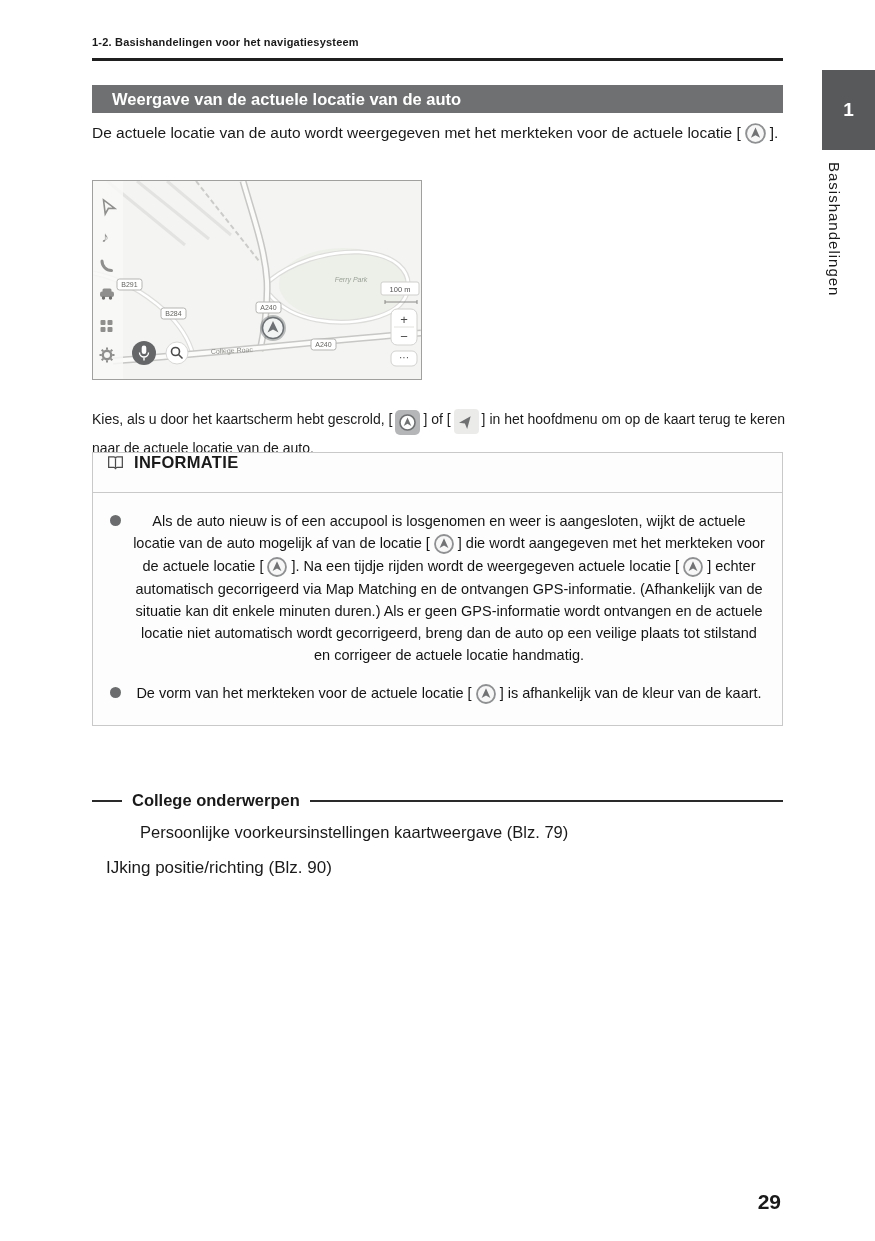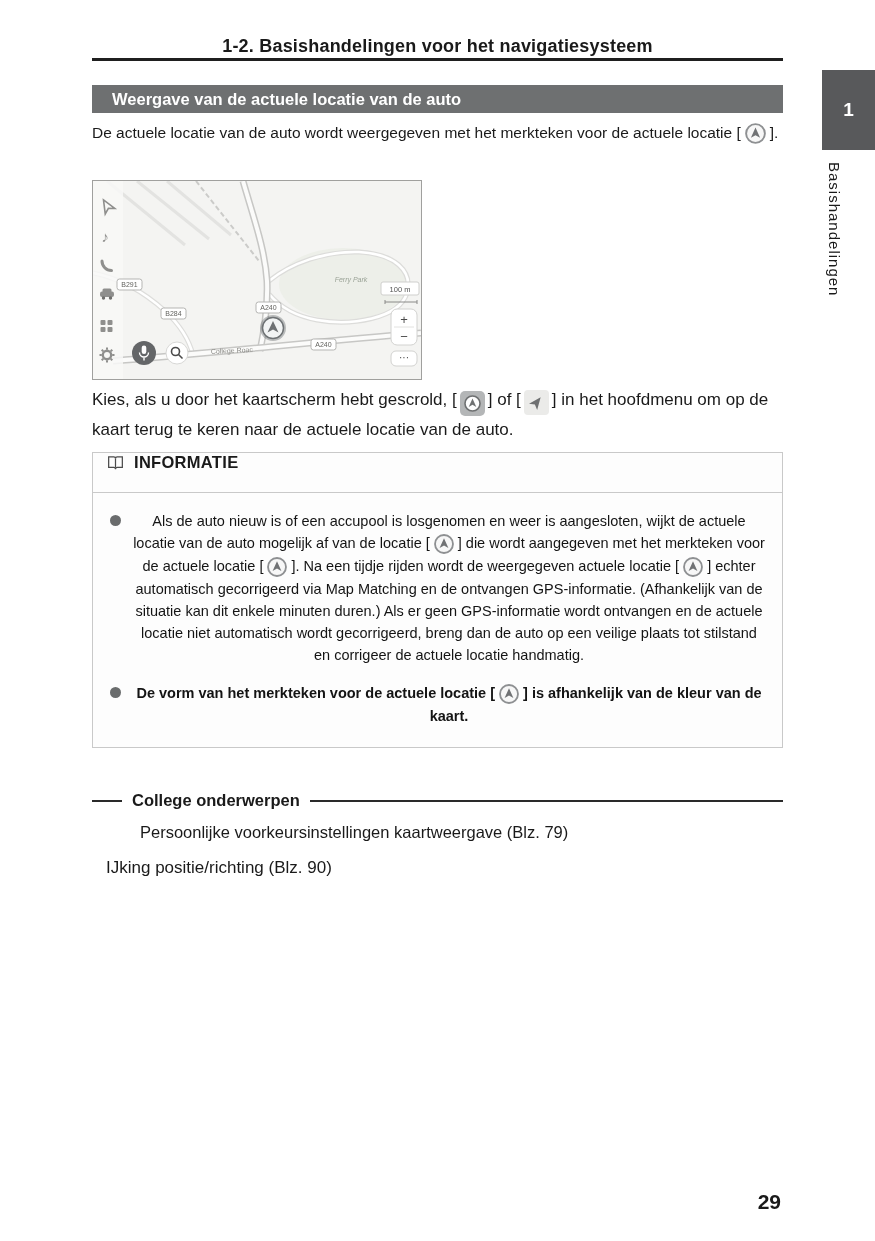--- a/index.html
+++ b/index.html
@@ -2,48 +2,48 @@
 <html><head>
 <meta charset="utf-8">
 <style>
   * { margin:0; padding:0; box-sizing:border-box; }
   html,body { background:#e9e9e9; }
   .page {
     position:relative; width:875px; height:1241px; margin:0 auto;
     background:#ffffff; font-family:"Liberation Sans", sans-serif; color:#1a1a1a;
     overflow:hidden;
   }
-  .breadcrumb { position:absolute; top:36px; left:92px; width:691px; text-align:center;
-    font-size:18px; font-weight:bold; letter-spacing:0.2px; }
+  .breadcrumb { position:absolute; top:36px; left:92px; width:691px; text-align:left;
+    font-size:11px; font-weight:bold; letter-spacing:0.2px; }
   .head-rule { position:absolute; top:58px; left:92px; width:691px; height:2.5px; background:#1f1f1f; }
   .chapter-tab { position:absolute; left:822px; top:70px; width:53px; height:80px;
     background:#58595b; color:#fff; font-size:19px; font-weight:bold;
     display:flex; align-items:center; justify-content:center; }
   .side-label { position:absolute; left:826px; top:162px; writing-mode:vertical-rl;
     text-orientation:mixed; font-size:15px; letter-spacing:1px; color:#1a1a1a; }
   .section-bar { position:absolute; left:92px; top:85px; width:691px; height:28px;
     background:#6e7071; color:#fff; font-size:16.5px; font-weight:bold;
     line-height:28px; padding-left:20px; }
   .intro { position:absolute; left:92px; top:116px; width:700px; font-size:15.5px; line-height:33px; }
   .map-frame { position:absolute; left:92px; top:180px; width:330px; height:200px;
     border:1px solid #a0a09e; background:#f4f4f2; }
-  .scroll-note { position:absolute; left:92px; top:386px; width:700px; font-size:17px; line-height:27px; }
+  .scroll-note { position:absolute; left:92px; top:406px; width:700px; font-size:14px; line-height:27px; }
   .inl-icon { display:inline-block; vertical-align:-7px; margin:0 3px; line-height:0; }
   .btn-chip { display:inline-block; vertical-align:-8px; margin:0 3px; line-height:0;
     background:#b4b6b7; border-radius:5px; padding:3px; }
   .arrow-chip { display:inline-block; vertical-align:-7px; margin:0 3px; line-height:0;
     background:#ebebe9; border-radius:4px; padding:3px; }
   .info-box { position:absolute; left:92px; top:452px; width:691px;
     border:1px solid #c9c9c9; background:#fdfdfd; }
   .info-title { display:flex; align-items:flex-start; gap:9px; height:40px; padding-left:13px;
     border-bottom:1px solid #c9c9c9; font-size:16.5px; font-weight:bold; letter-spacing:0.3px; }
   .info-icon { line-height:0; }
   .info-body { padding:17px 16px 20px 16px; font-size:14.5px; line-height:22px; color:#141414; }
   .info-bullet { position:relative; padding-left:23px;text-align:center; }
-  .info-bullet + .info-bullet { margin-top:16px;font-weight:bold; }
+  .info-bullet + .info-bullet { margin-top:16px; }
   .dot { position:absolute; left:1px; top:5px; width:11px; height:11px; border-radius:50%; background:#6a6c6d; }
   .info-bullet .inl-icon svg { width:22px; height:22px; }
   .related-head { position:absolute; left:92px; top:791px; width:691px;
     display:flex; align-items:center; gap:10px; font-size:16.5px; font-weight:bold; }
   .related-head .l1 { width:30px; height:2px; background:#2a2a2a; }
   .related-head .l2 { flex:1; height:2px; background:#2a2a2a; }
   .related-item-1 { position:absolute; left:106px; top:823px; font-size:16.5px;margin-left:34px; }
   .related-item-2 { position:absolute; left:106px; top:858px; font-size:17px; }
   .page-num { position:absolute; right:94px; top:1190px; font-size:21px; font-weight:bold; }
 </style>

